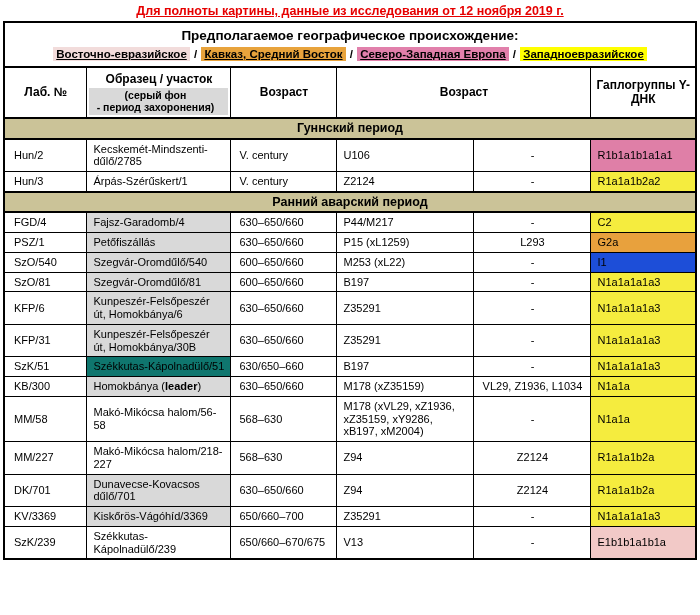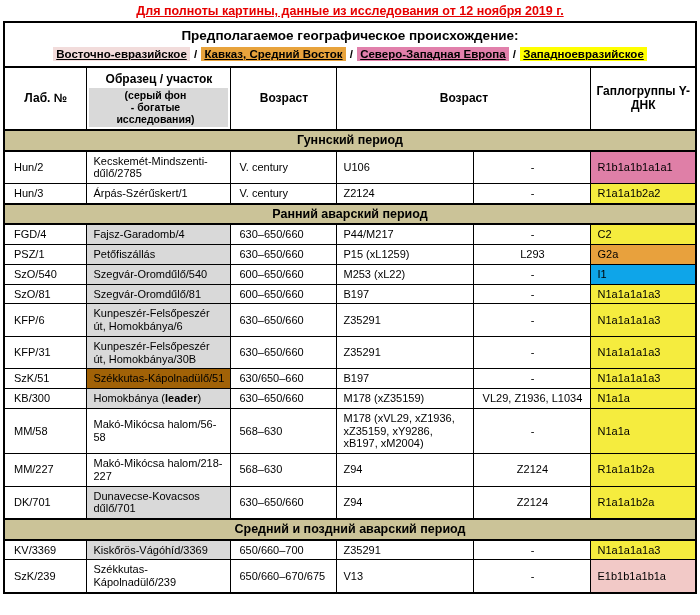--- a/index.html
+++ b/index.html
@@ -74,21 +74,21 @@
           <div class="geo-title">Предполагаемое географическое происхождение:</div>
           <div class="geo-legend"><span class="legend-item" style="background: rgb(242, 220, 219);">Восточно-евразийское</span><span class="legend-sep"> / </span><span class="legend-item" style="background: rgb(232, 163, 60);">Кавказ, Средний Восток</span><span class="legend-sep"> / </span><span class="legend-item" style="background: rgb(225, 128, 171);">Северо-Западная Европа</span><span class="legend-sep"> / </span><span class="legend-item" style="background: rgb(255, 255, 0);">Западноевразийское</span></div>
         </td>
       </tr>
       <tr class="header-row">
         <th>Лаб. №</th>
         <th class="sample-header">
           <div class="sample-header-title">Образец / участок</div>
           <div class="sample-header-note">
             <div>(серый фон</div>
-            <div>- богатые исследования)</div>
+            <div>- период захоронения)</div>
           </div>
         </th>
         <th>Возраст</th>
         <th colspan="2">Возраст</th>
         <th>Гаплогруппы Y-ДНК</th>
       </tr>
     </thead>
     <tbody>
         <tr class="section-row">
           <td colspan="6" style="background: rgb(203, 195, 152);">Гуннский период</td>
@@ -127,21 +127,21 @@
           <td class="marker1-cell">P15 (xL1259)</td>
           <td class="marker2-cell">L293</td>
           <td class="haplo-cell" style="background: rgb(232, 161, 61);">G2a</td>
         </tr>
         <tr>
           <td class="lab-cell">SzO/540</td>
           <td class="sample-cell gray" style="background: rgb(217, 217, 217);">Szegvár-Oromdűlő/540</td>
           <td class="age-cell">600–650/660</td>
           <td class="marker1-cell">M253 (xL22)</td>
           <td class="marker2-cell">-</td>
-          <td class="haplo-cell" style="background: #0ea5e9;">I1</td>
+          <td class="haplo-cell" style="background: #1d4ed8;">I1</td>
         </tr>
         <tr>
           <td class="lab-cell">SzO/81</td>
           <td class="sample-cell gray" style="background: rgb(217, 217, 217);">Szegvár-Oromdűlő/81</td>
           <td class="age-cell">600–650/660</td>
           <td class="marker1-cell">B197</td>
           <td class="marker2-cell">-</td>
           <td class="haplo-cell" style="background: rgb(245, 236, 62);">N1a1a1a1a3</td>
         </tr>
         <tr>
@@ -155,21 +155,21 @@
         <tr>
           <td class="lab-cell">KFP/31</td>
           <td class="sample-cell gray" style="background: rgb(217, 217, 217);">Kunpeszér-Felsőpeszér út, Homokbánya/30B</td>
           <td class="age-cell">630–650/660</td>
           <td class="marker1-cell">Z35291</td>
           <td class="marker2-cell">-</td>
           <td class="haplo-cell" style="background: rgb(245, 236, 62);">N1a1a1a1a3</td>
         </tr>
         <tr>
           <td class="lab-cell">SzK/51</td>
-          <td class="sample-cell gray" style="background: #a16207;">Székkutas-Kápolnadülő/51</td>
+          <td class="sample-cell gray" style="background: #0f766e;">Székkutas-Kápolnadülő/51</td>
           <td class="age-cell">630/650–660</td>
           <td class="marker1-cell">B197</td>
           <td class="marker2-cell">-</td>
           <td class="haplo-cell" style="background: rgb(245, 236, 62);">N1a1a1a1a3</td>
         </tr>
         <tr>
           <td class="lab-cell">KB/300</td>
           <td class="sample-cell gray" style="background: rgb(217, 217, 217);"><span>Homokbánya (</span><b>leader</b><span>)</span></td>
           <td class="age-cell">630–650/660</td>
           <td class="marker1-cell">M178 (xZ35159)</td>
@@ -193,23 +193,20 @@
           <td class="haplo-cell" style="background: rgb(245, 236, 62);">R1a1a1b2a</td>
         </tr>
         <tr>
           <td class="lab-cell">DK/701</td>
           <td class="sample-cell gray" style="background: rgb(217, 217, 217);">Dunavecse-Kovacsos dűlő/701</td>
           <td class="age-cell">630–650/660</td>
           <td class="marker1-cell">Z94</td>
           <td class="marker2-cell">Z2124</td>
           <td class="haplo-cell" style="background: rgb(245, 236, 62);">R1a1a1b2a</td>
         </tr>
-        <tr class="section-row">
-          <td colspan="6" style="background: rgb(203, 195, 152);">Средний и поздний аварский период</td>
-        </tr>
         <tr>
           <td class="lab-cell">KV/3369</td>
           <td class="sample-cell gray" style="background: rgb(217, 217, 217);">Kiskőrös-Vágóhíd/3369</td>
           <td class="age-cell">650/660–700</td>
           <td class="marker1-cell">Z35291</td>
           <td class="marker2-cell">-</td>
           <td class="haplo-cell" style="background: rgb(245, 236, 62);">N1a1a1a1a3</td>
         </tr>
         <tr>
           <td class="lab-cell">SzK/239</td>

